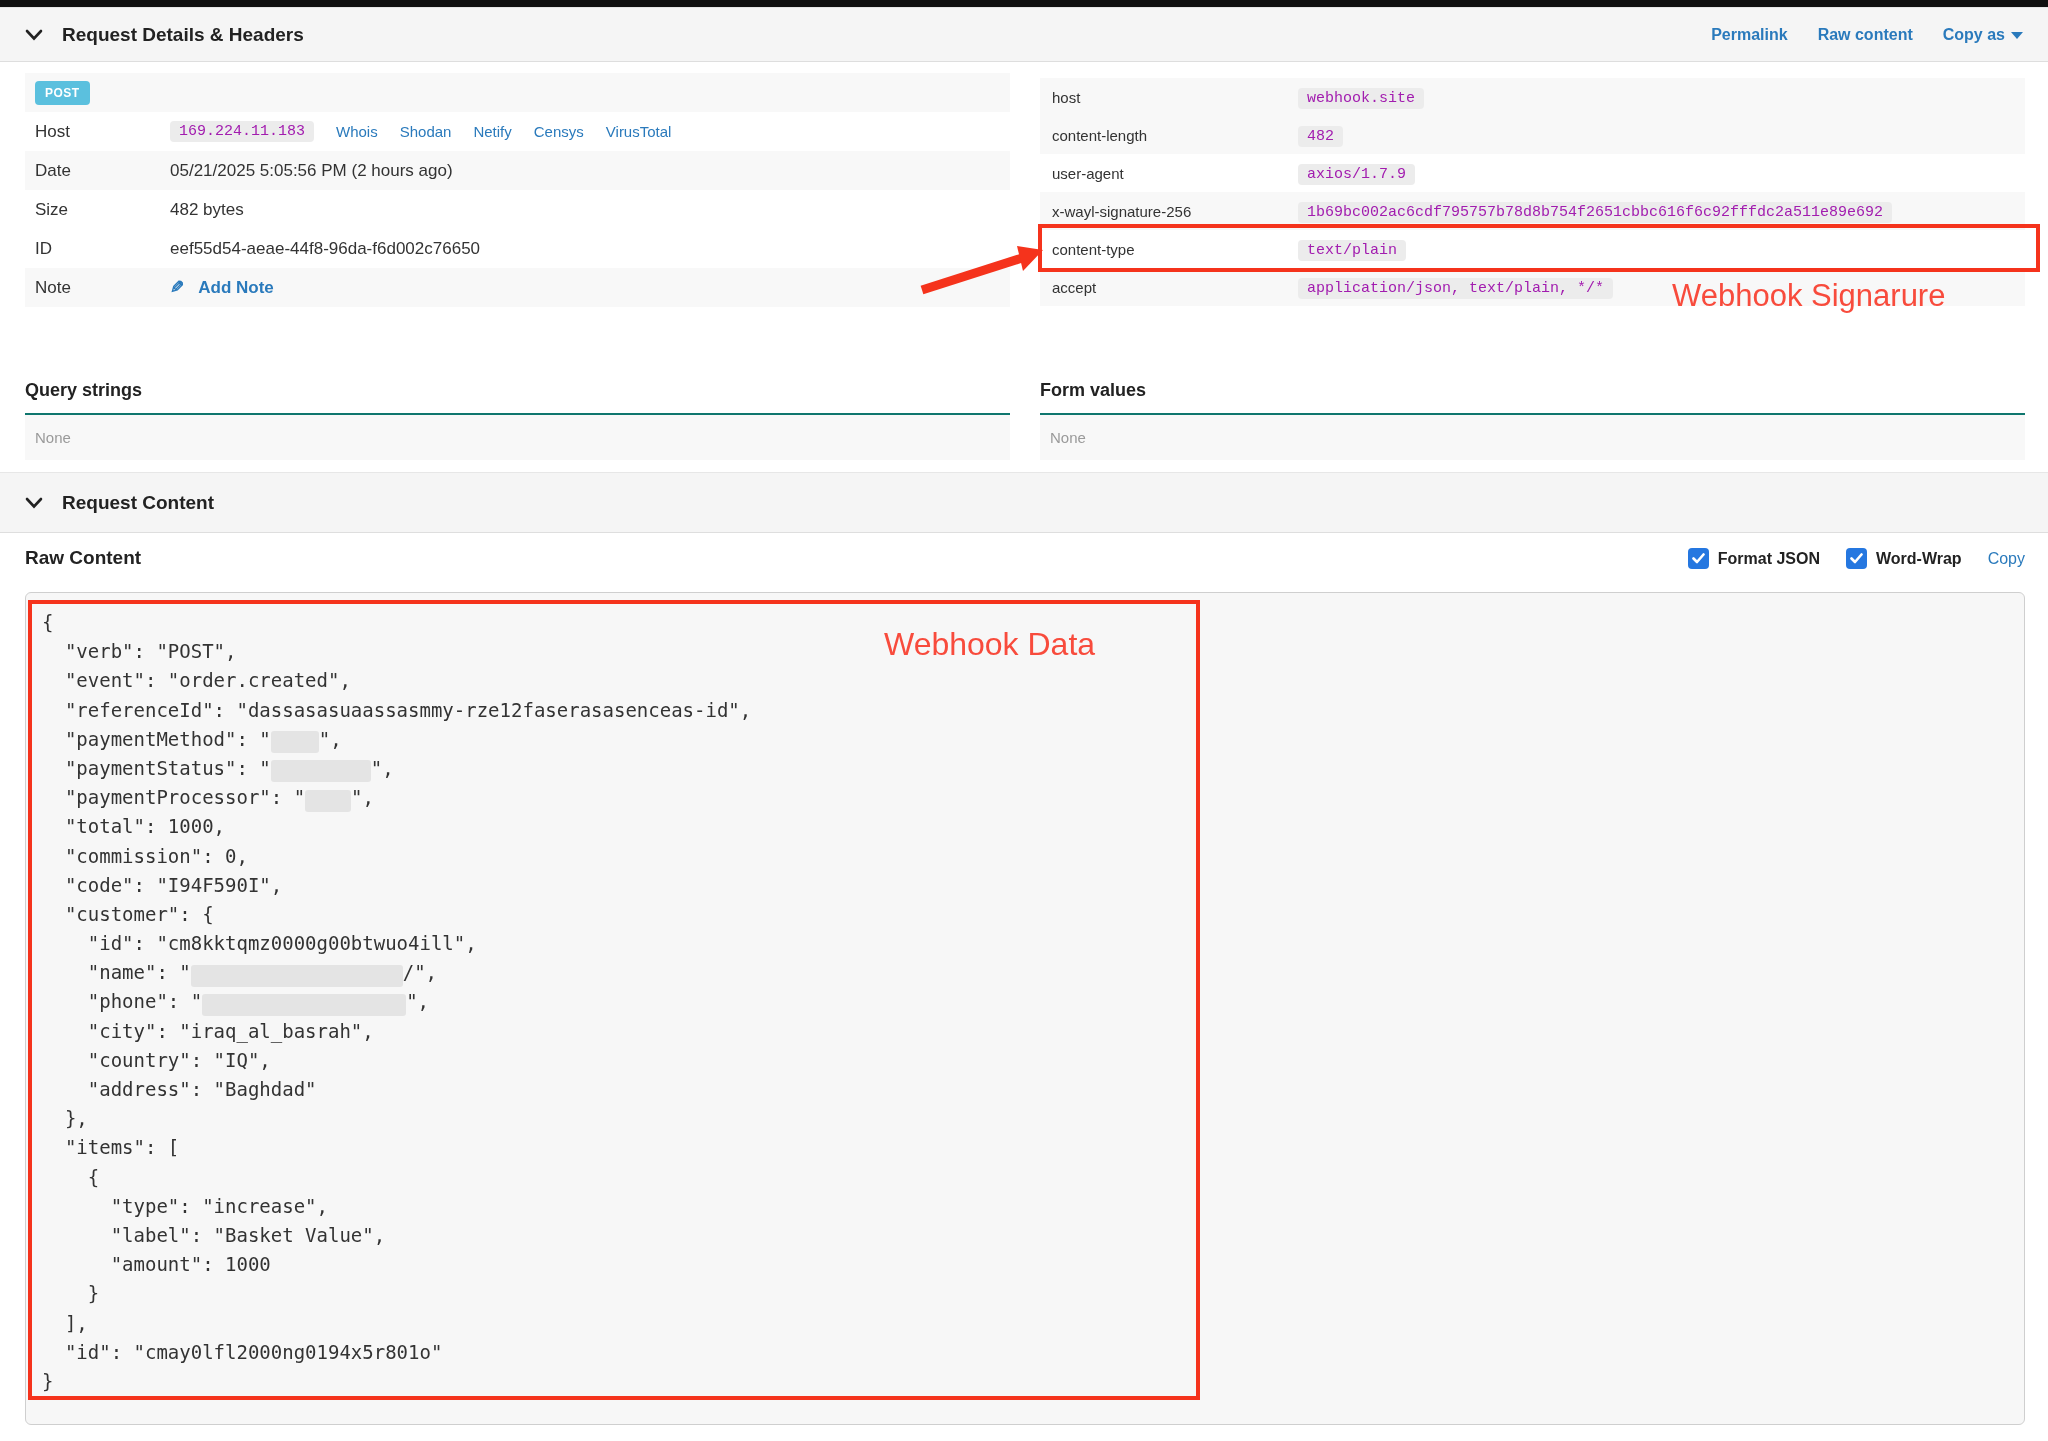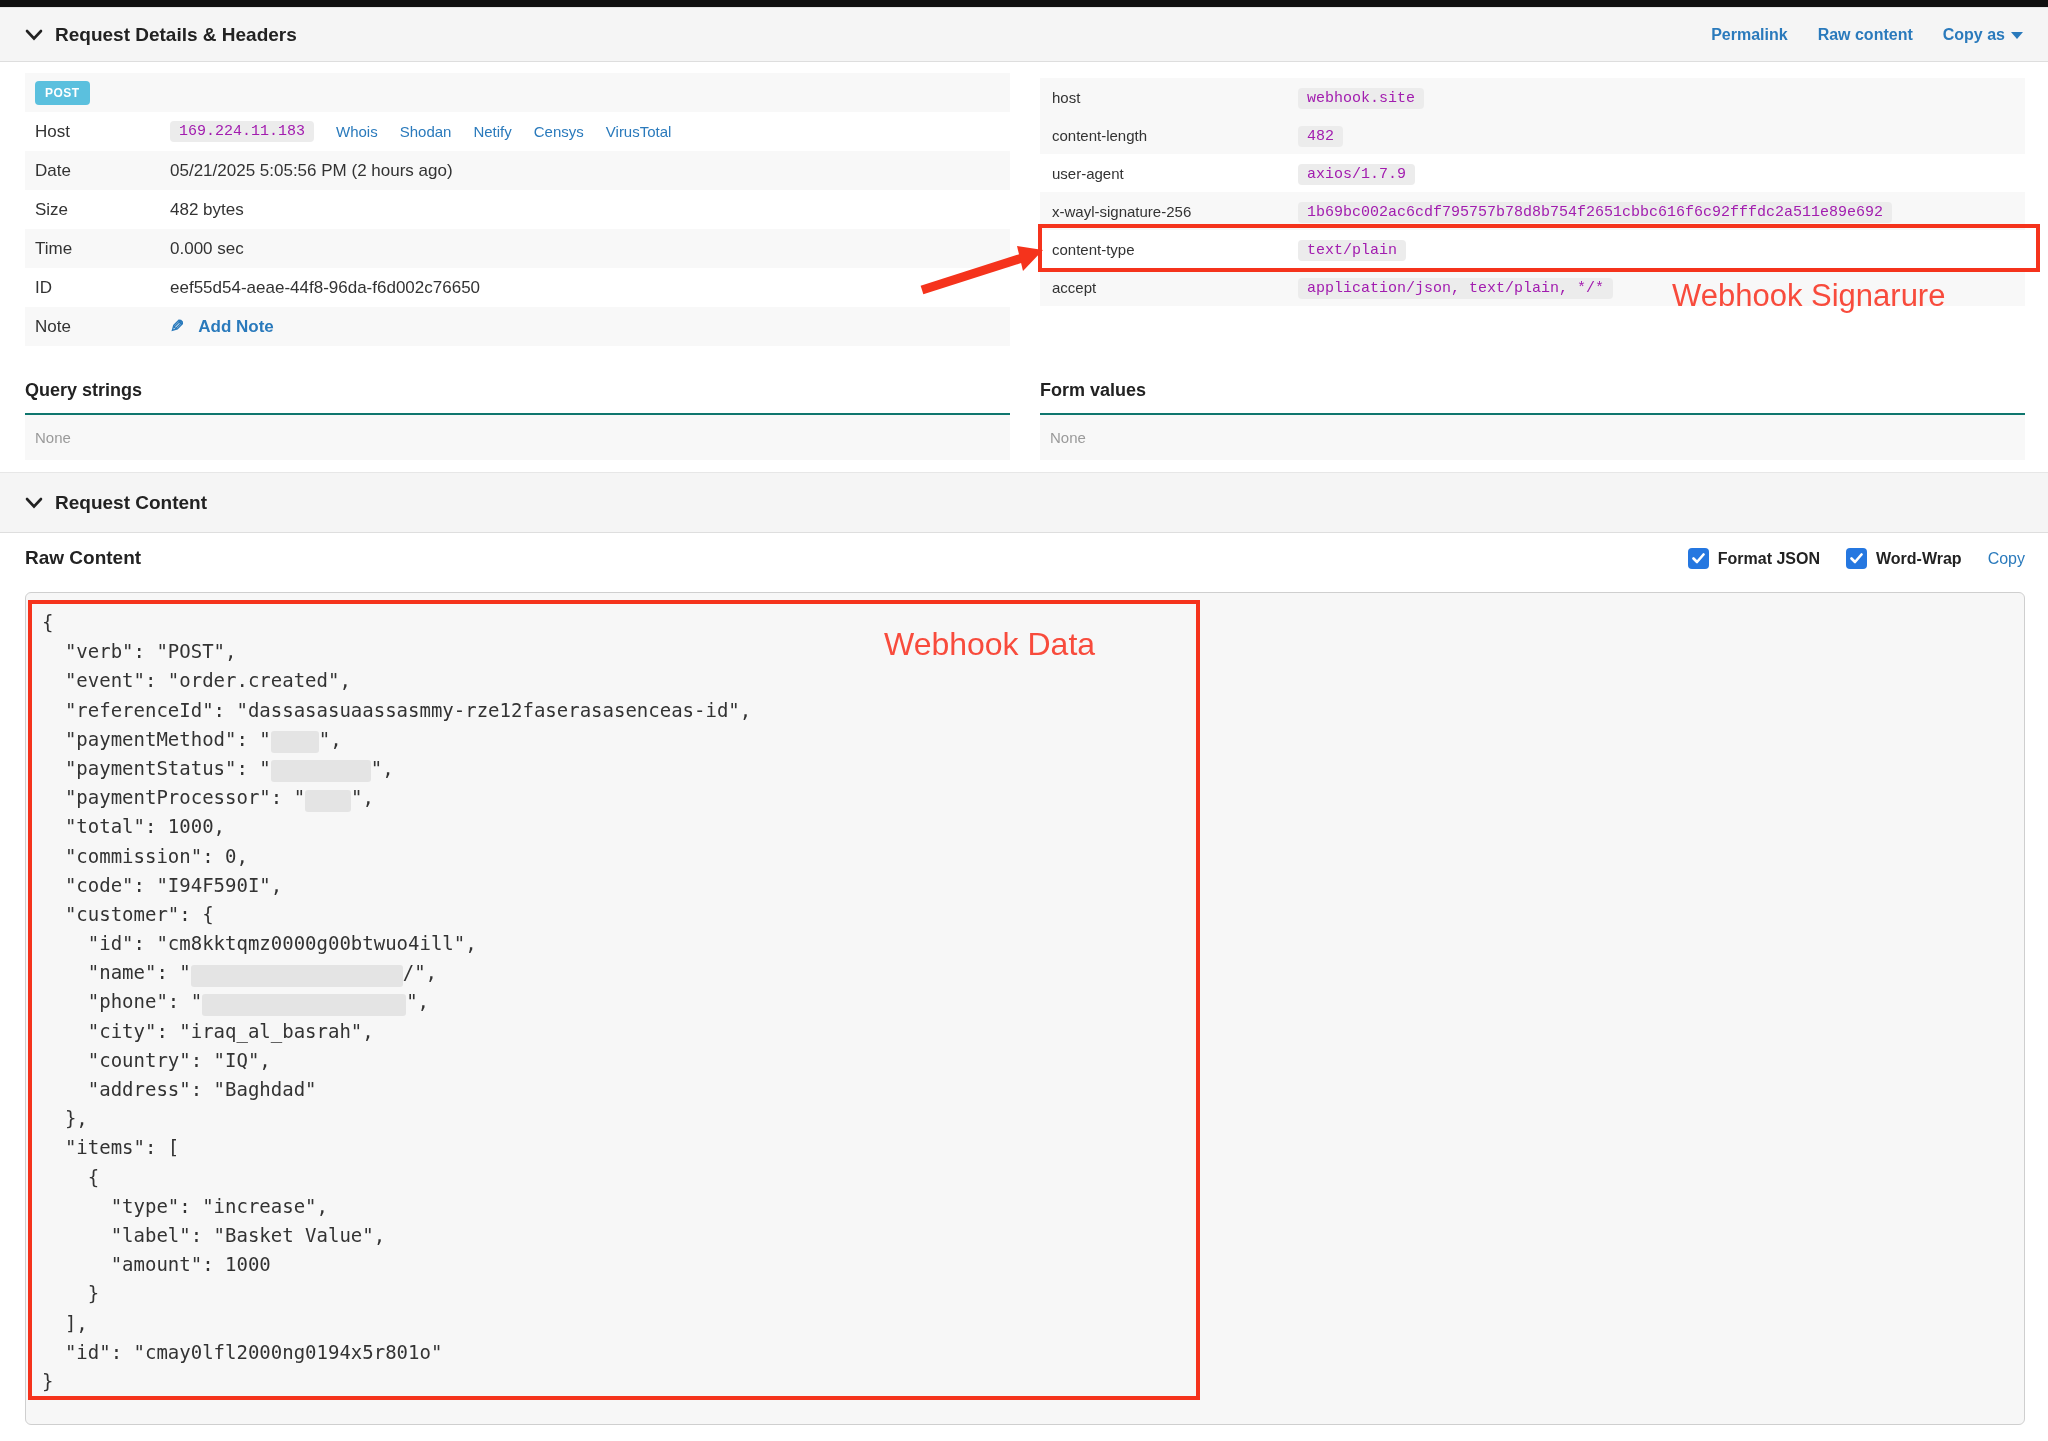--- a/index.html
+++ b/index.html
@@ -4,21 +4,21 @@
 <style>
   :root{ --accent:#f5331c; --link:#2a7abc; --stripe:#f8f8f8; --codebg:#ececec; }
   *{box-sizing:border-box; margin:0; padding:0;}
   body{font-family:"Liberation Sans",sans-serif; background:#fff; color:#333;}
   .page{position:relative; width:2048px; height:1441px; background:#fff; overflow:hidden;}
 
   .topbar{position:absolute; left:0; top:0; width:2048px; height:7px; background:#111;}
 
   .section-bar{position:absolute; left:0; width:2048px; background:#f5f5f5;
     border-top:1px solid #e7e7e7; border-bottom:1px solid #dedede;
-    display:flex; align-items:center; padding:16px 25px;}
+    display:flex; align-items:center; padding:16px 25px;gap:7px;}
   .bar-title{font-size:19px; font-weight:bold; color:#222; margin-left:12px;}
   .chev{width:18px; height:12px; display:inline-block;}
   .bar-links{margin-left:auto; display:flex; gap:30px; align-items:center;}
   .bar-link{color:var(--link); font-size:16px; font-weight:bold; cursor:pointer; white-space:nowrap;}
   .caret{display:inline-block; width:0; height:0; border-left:6px solid transparent;
     border-right:6px solid transparent; border-top:7px solid var(--link); margin-left:6px; vertical-align:middle;}
 
   
   .ltable{position:absolute; left:25px; top:73px; width:985px;}
   .lrow{display:flex; align-items:center; height:39px; padding:0 10px;}
@@ -108,24 +108,20 @@
         </span>
       </span>
     </div>
     <div class="lrow odd">
       <span class="llabel">Date</span>
       <span class="lval">05/21/2025 5:05:56 PM (2 hours ago)</span>
     </div>
     <div class="lrow">
       <span class="llabel">Size</span>
       <span class="lval">482 bytes</span>
-    </div>
-    <div class="lrow odd">
-      <span class="llabel">Time</span>
-      <span class="lval">0.000 sec</span>
     </div>
     <div class="lrow">
       <span class="llabel">ID</span>
       <span class="lval">eef55d54-aeae-44f8-96da-f6d002c76650</span>
     </div>
     <div class="lrow odd">
       <span class="llabel">Note</span>
       <a class="lval link note-link">
           <span class="pencil">✎</span>
           <span>Add Note</span>

